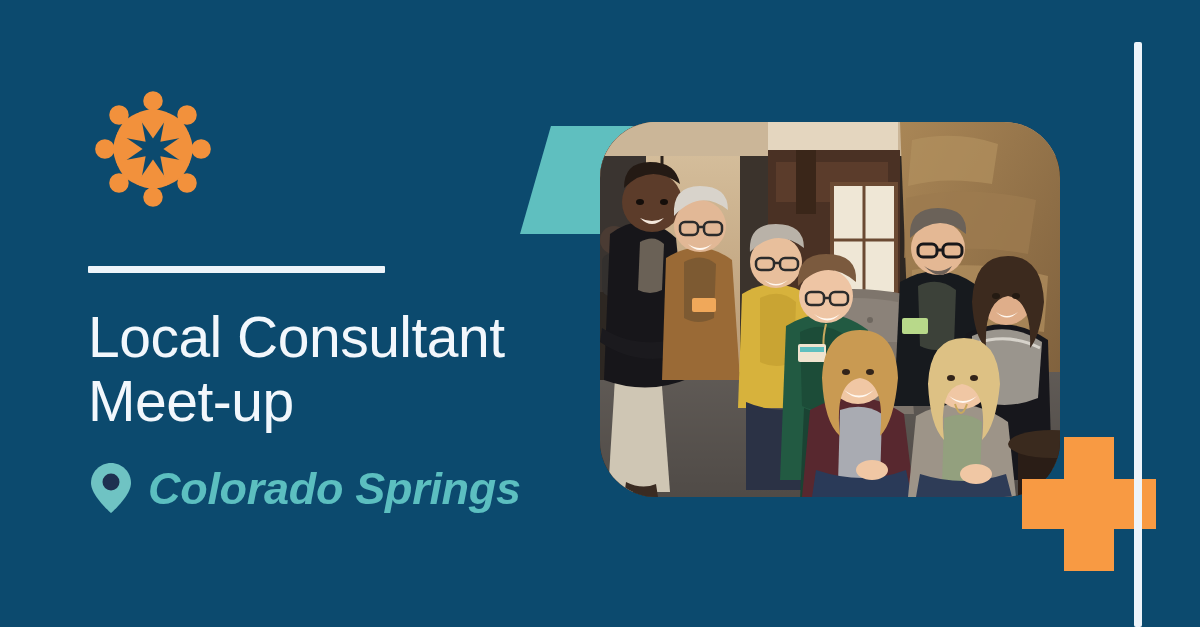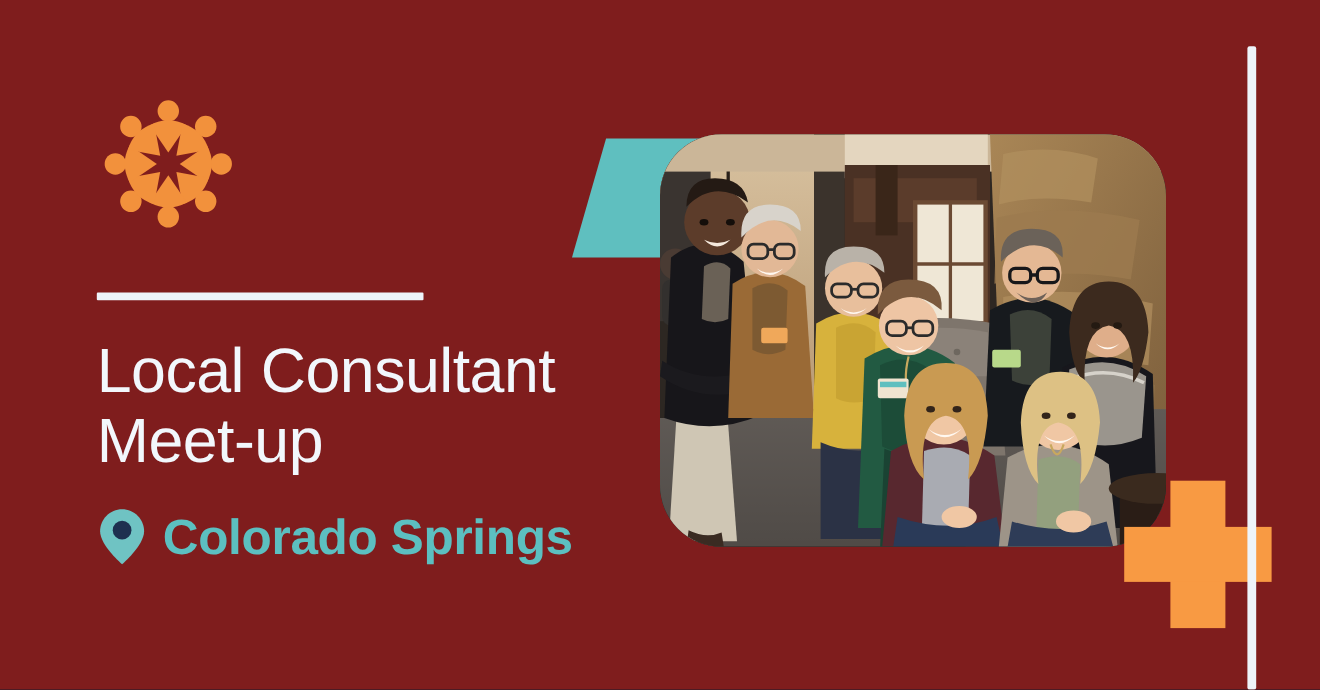--- a/index.html
+++ b/index.html
@@ -6,21 +6,21 @@
     margin: 0;
     padding: 0;
     background: #0f1c2e;
   }
   .banner {
     position: relative;
     width: 1200px;
     height: 627px;
     overflow: hidden;
     font-family: "Liberation Sans", sans-serif;
-    background: #7f1d1d;
+    background: #0c4a6e;
   }
 
   
   .left-col {
     position: absolute;
     left: 88px;
     top: 84px;
     width: 470px;
     height: 470px;
   }
@@ -70,20 +70,21 @@
     height: 52px;
     flex: none;
     display: block;
   }
   .location-label {
     color: #5cbfc0;
     font-size: 45px;
     font-weight: 700;
     letter-spacing: -0.3px;
     line-height: 1;
+    font-style: italic;
   }
 
   
   .teal-parallelogram {
     position: absolute;
     left: 520px;
     top: 126px;
     width: 140px;
     height: 108px;
     background: #5fbfbf;

